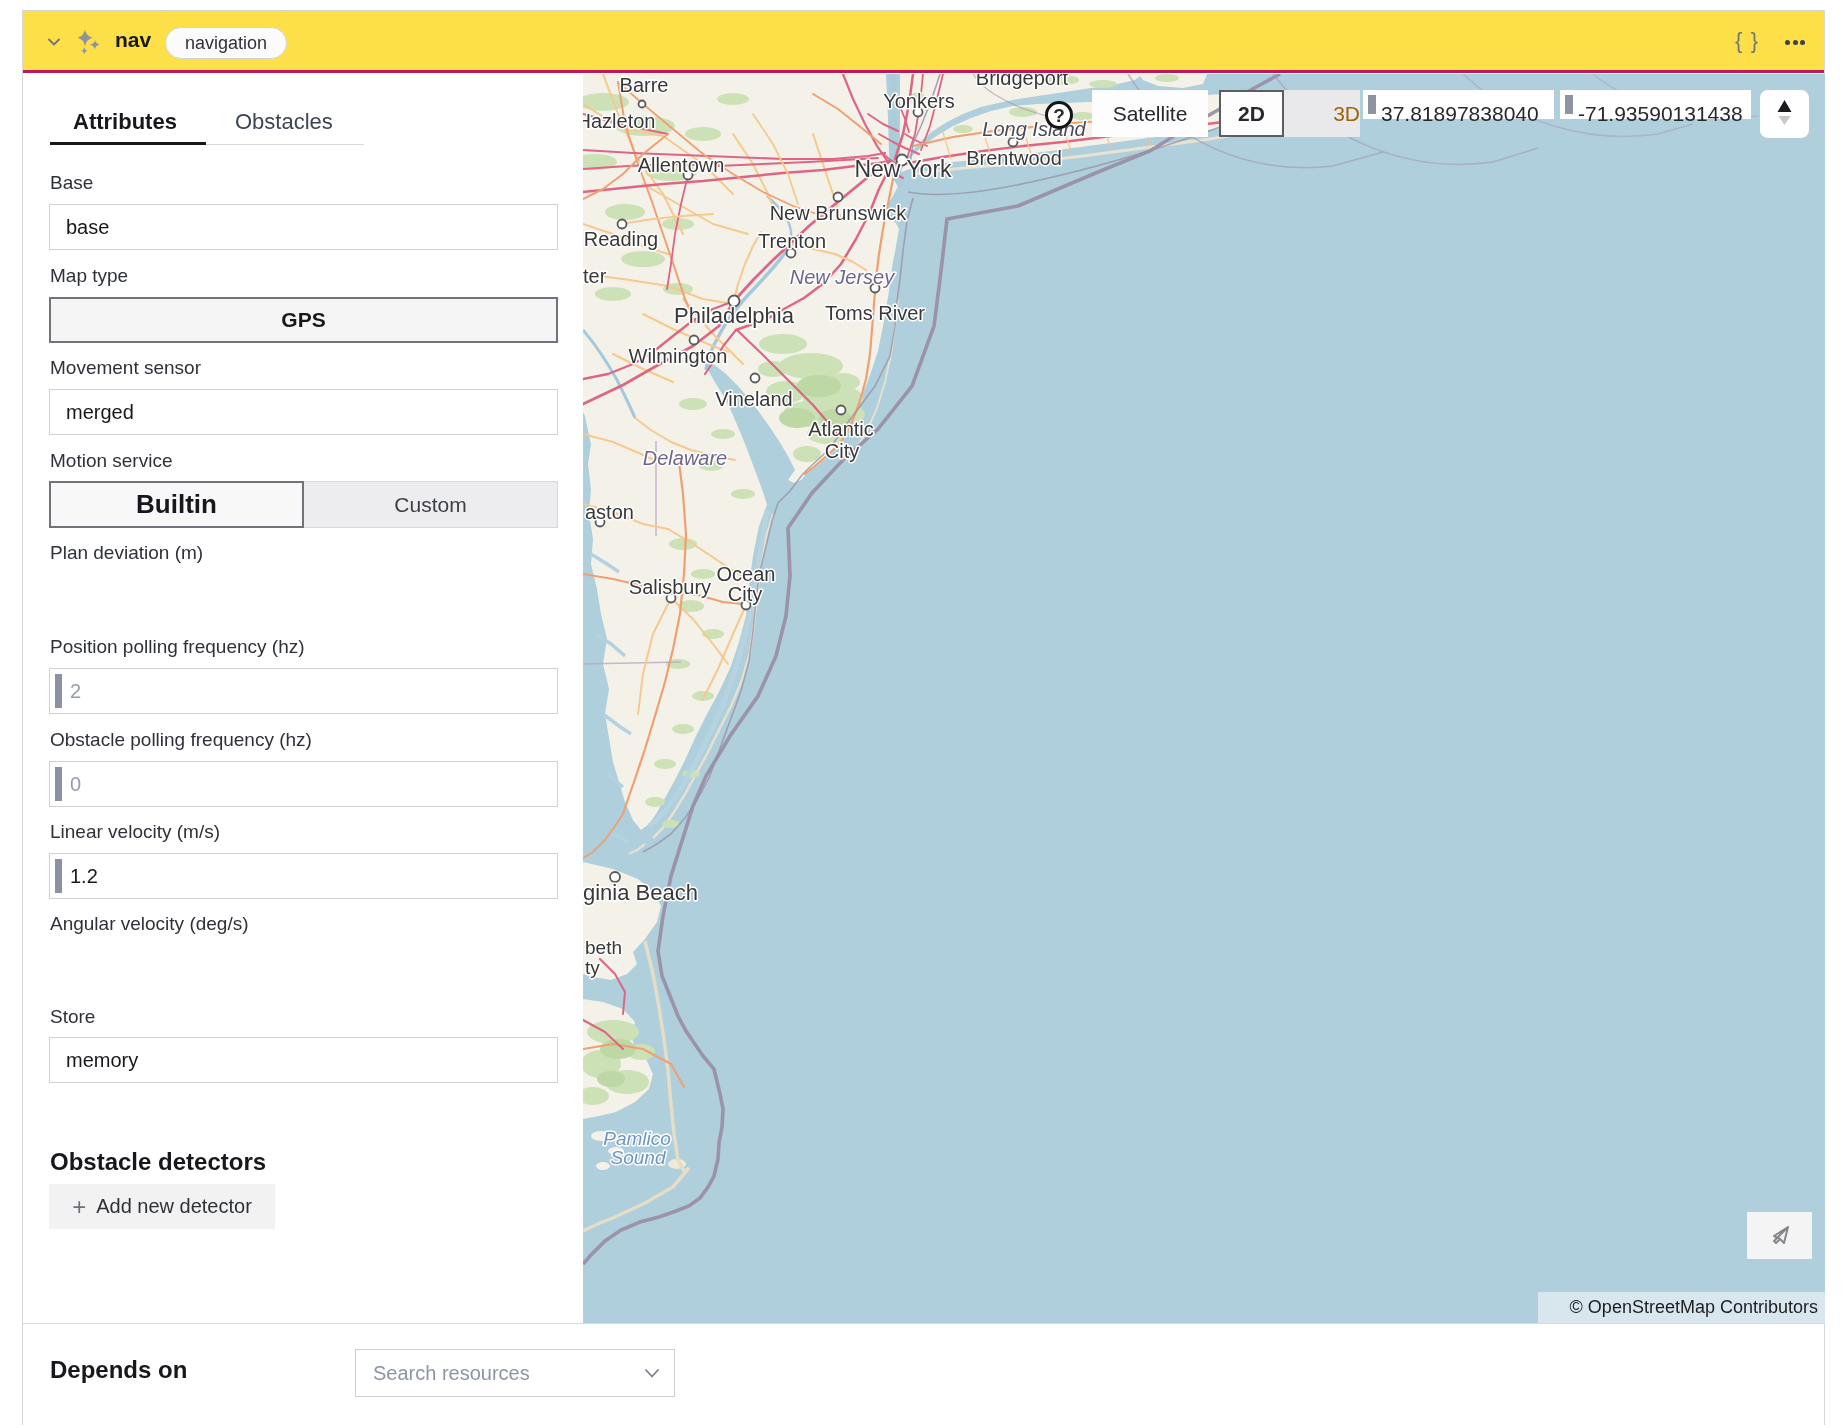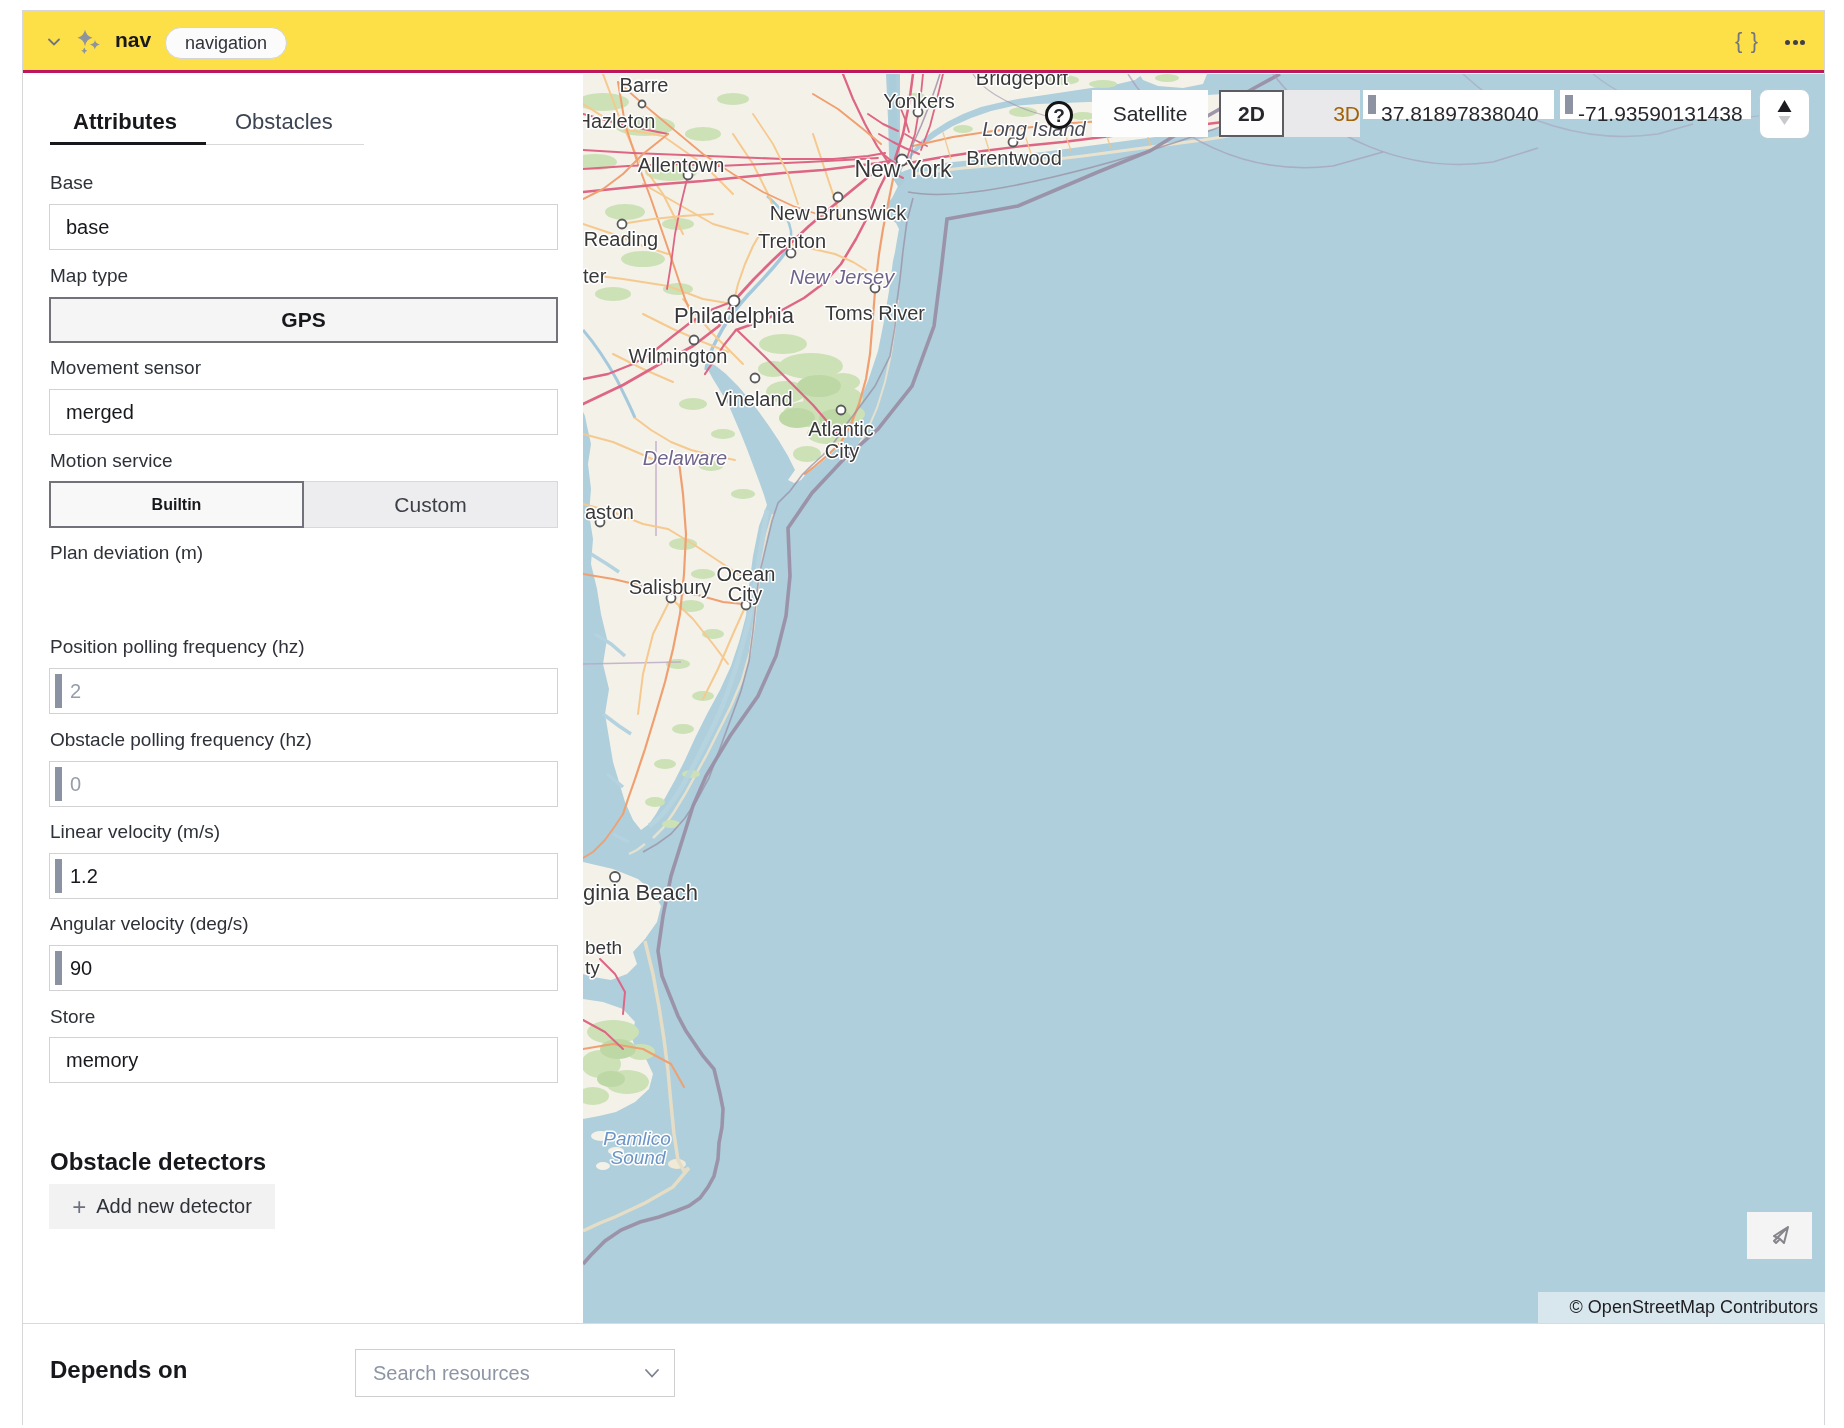--- a/index.html
+++ b/index.html
@@ -17,21 +17,21 @@
   .panel { position:absolute; left:0; top:63px; width:560px; height:1249px; background:#fff; }
   .lbl { position:absolute; font-size:19px; color:#2e3138; }
   .inp { position:absolute; left:26px; width:509px; height:46px; border:1px solid #d2d2d5; background:#fff; font-size:20px; color:#17181c; line-height:44px; padding-left:16px; }
   .handle { padding-left:20px; }
   .handle::before { content:""; position:absolute; left:5px; top:5px; bottom:5px; width:7px; background:#8b93a2; }
   .ph { color:#959dab; }
   .tabs-black { position:absolute; left:27px; top:68px; width:156px; height:3px; background:#16181d; }
   .tabs-gray { position:absolute; left:183px; top:70px; width:158px; height:1px; background:#d9d9db; }
   .gps { position:absolute; left:26px; top:223px; width:509px; height:46px; background:#f5f5f6; border:2px solid #72727a; text-align:center; font-weight:bold; font-size:21px; color:#17181c; line-height:42px; }
   .seg { position:absolute; left:26px; top:407px; width:509px; height:47px; }
-  .seg .b1 { position:absolute; left:0; top:0; width:255px; height:47px; background:#f8f8f9; border:2px solid #72727a; text-align:center; font-weight:bold; font-size:16px; color:#17181c; line-height:43px; }
+  .seg .b1 { position:absolute; left:0; top:0; width:255px; height:47px; background:#f8f8f9; border:2px solid #72727a; text-align:center; font-weight:bold; font-size:26px; color:#17181c; line-height:43px; }
   .seg .b2 { position:absolute; left:255px; top:0; width:254px; height:47px; background:#ededef; border:1px solid #d8d8da; border-left:none; text-align:center; font-size:21px; color:#3c3f46; line-height:45px; }
   .h2 { position:absolute; left:27px; font-size:24px; font-weight:bold; color:#17181c;margin-top:22px; }
   .addbtn { position:absolute; left:26px; top:1110px; width:226px; height:45px; background:#f2f2f3; font-size:20px; color:#2e3138; line-height:45px; text-align:center; }
   .map { position:absolute; left:560px; top:63px; width:1242px; height:1249px; overflow:hidden; background:#aecfdb; }
   .botbar { position:absolute; left:0; top:1312px; width:100%; height:102px; background:#fff; border-top:1px solid #dadadc; }
   .depends { position:absolute; left:27px; top:32px; font-size:24px; font-weight:bold; color:#17181c; }
   .select { position:absolute; left:332px; top:25px; width:320px; height:48px; border:1px solid #cfcfd2; background:#fff; font-size:20px; color:#8d95a5; line-height:46px; padding-left:17px; }
 
   .mapctl { position:absolute; font-size:21px; color:#27282e; }
   .qmark { left:462px; top:27px; width:28px; height:28px; border:3px solid #141416; border-radius:50%; background:#fdfdfd; text-align:center; line-height:23px; font-weight:bold; font-size:19px; }
@@ -82,21 +82,20 @@
         <div class="b2">Custom</div>
       </div>
     <div class="lbl" style="left:27px; top:468px;">Plan deviation (m)</div>
     <div class="lbl" style="left:27px; top:562px;">Position polling frequency (hz)</div>
     <div class="inp handle ph" style="top:594px;">2</div>
     <div class="lbl" style="left:27px; top:655px;">Obstacle polling frequency (hz)</div>
     <div class="inp handle ph" style="top:687px;">0</div>
     <div class="lbl" style="left:27px; top:747px;">Linear velocity (m/s)</div>
     <div class="inp handle" style="top:779px;">1.2</div>
     <div class="lbl" style="left:27px; top:839px;">Angular velocity (deg/s)</div>
-    <div class="inp handle" style="top:871px;">90</div>
     <div class="lbl" style="left:27px; top:932px;">Store</div>
     <div class="inp" style="top:963px;">memory</div>
     <div class="h2" style="top:1052px;">Obstacle detectors</div>
     <div class="addbtn"><span style="color:#6d717c; font-size:24px; vertical-align:-2px;">+</span>&nbsp; Add new detector</div>
   </div>
   <div class="map">
     <svg width="1242" height="1249" viewBox="0 0 1242 1249" style="position:absolute;left:0;top:0">
 <rect width="1242" height="1249" fill="#aecfdb"></rect>
 <polygon points="0,0 303,0 305,45 306,80 307,98 311,106 315,112 309,124 303,131 300,137 306,144 313,149 316,155 314,166 312,178 310,187 306,217 301,247 295,277 285,307 274,332 265,350 260,367 249,379 235,391 223,400 218,406 211,409 205,406 212,396 205,382 196,367 186,352 176,338 166,325 155,312 143,300 133,292 126,288 120,286 124,294 130,305 138,318 146,332 152,346 158,360 164,375 170,391 176,407 181,421 184,431 176,452 170,482 166,512 163,542 156,568 148,592 137,616 124,640 112,664 102,686 92,706 82,724 73,740 66,750 58,756 50,746 42,728 36,708 30,688 26,664 22,640 26,615 20,590 24,565 18,540 14,515 8,490 10,465 6,440 8,415 5,390 8,370 4,352 2,342 0,338" fill="#f4f1e9"></polygon>
 <polygon points="317,0 560,0 552,6 535,10 515,13 495,16 475,19 455,22 435,25 415,29 398,33 380,40 364,48 350,57 339,66 330,76 323,86 318,95 315,104 316,112 317,80 317,40" fill="#f4f1e9"></polygon>

